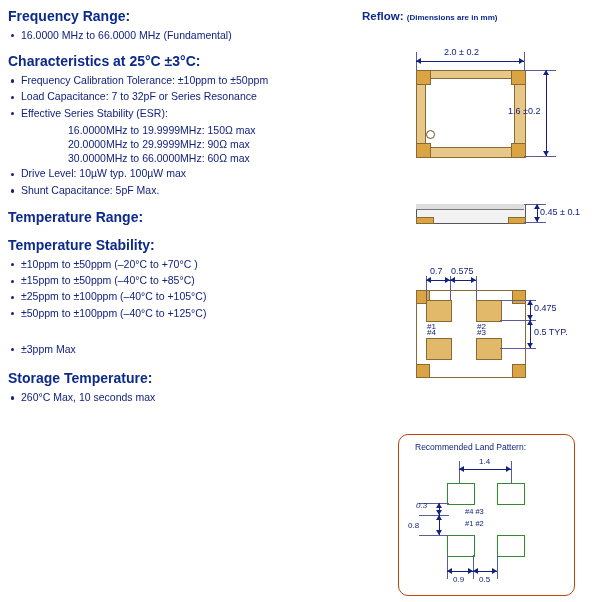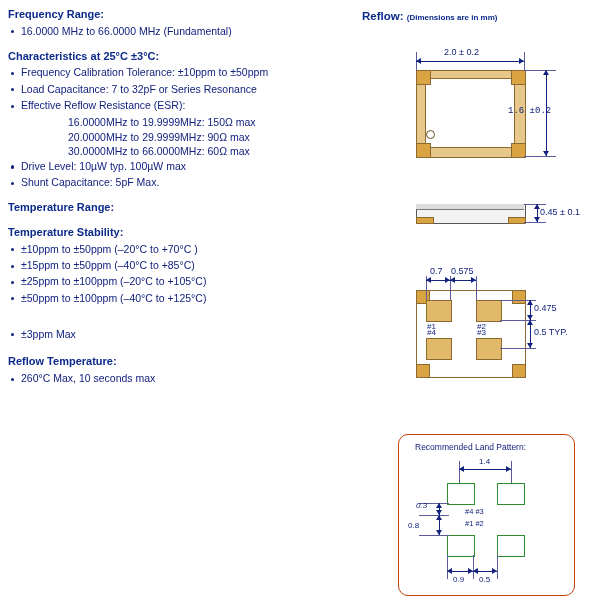--- a/index.html
+++ b/index.html
@@ -16,21 +16,21 @@
 
   
   .specs {
     position:absolute;
     left:8px; top:8px;
     width:330px;
   }
   .sec-title {
     color:#0b2a8a;
     font-weight:bold;
-    font-size:11px;
+    font-size:14px;
     margin:0 0 3px 0;
     line-height:1.25;
   }
   .group { margin-bottom:11px; }
   ul.bullets {
     list-style:none;
     margin:0; padding:0;
   }
   ul.bullets > li {
     position:relative;
@@ -215,21 +215,21 @@
       <ul class="bullets">
         <li>16.0000 MHz to 66.0000 MHz (Fundamental)</li>
       </ul>
     </div>
 
     <div class="group">
       <div class="sec-title">Characteristics at 25°C ±3°C:</div>
       <ul class="bullets">
         <li>Frequency Calibration Tolerance: ±10ppm to ±50ppm</li>
         <li>Load Capacitance: 7 to 32pF or Series Resonance</li>
-        <li>Effective Reflow Resistance (ESR):</li>
+        <li>Effective Series Stability (ESR):</li>
       </ul>
       <div class="esr-lines">
         <div>16.0000MHz to 19.9999MHz: 150Ω max</div>
         <div>20.0000MHz to 29.9999MHz: 90Ω max</div>
         <div>30.0000MHz to 66.0000MHz: 60Ω max</div>
       </div>
       <ul class="bullets">
         <li>Drive Level: 10µW typ. 100µW max</li>
         <li>Shunt Capacitance: 5pF Max.</li>
       </ul>
@@ -237,33 +237,33 @@
 
     <div class="group">
       <div class="sec-title">Temperature Range:</div>
     </div>
 
     <div class="group">
       <div class="sec-title">Temperature Stability:</div>
       <ul class="bullets">
         <li>±10ppm to ±50ppm (–20°C to +70°C )</li>
         <li>±15ppm to ±50ppm (–40°C to +85°C)</li>
-        <li>±25ppm to ±100ppm (–20°C to +105°C)</li>
+        <li>±25ppm to ±100ppm (–40°C to +105°C)</li>
         <li>±50ppm to ±100ppm (–40°C to +125°C)</li>
       </ul>
     </div>
 
     <div class="group" style="margin-top:22px;">
       <ul class="bullets">
         <li>±3ppm Max</li>
       </ul>
     </div>
 
     <div class="group" style="margin-top:14px;">
-      <div class="sec-title">Reflow Temperature:</div>
+      <div class="sec-title">Storage Temperature:</div>
       <ul class="bullets">
         <li>260°C Max, 10 seconds max</li>
       </ul>
     </div>
 
   </div>
 
   <div class="pkg-head">
     <span>Reflow:</span>
     <span class="dims">(Dimensions are in mm)</span>
@@ -283,21 +283,21 @@
     <div class="ln-h" style="left:20px; top:9px; width:108px;"></div>
     <div class="arrow-l" style="left:20px; top:6px;"></div>
     <div class="arrow-r" style="left:123px; top:6px;"></div>
     <div class="dim" style="left:48px; top:-5px;">2.0 ± 0.2</div>
 
     <div class="ln-h thin" style="left:128px; top:18px; width:32px;"></div>
     <div class="ln-h thin" style="left:128px; top:104px; width:32px;"></div>
     <div class="ln-v" style="left:150px; top:18px; height:86px;"></div>
     <div class="arrow-u" style="left:147px; top:18px;"></div>
     <div class="arrow-d" style="left:147px; top:99px;"></div>
-    <div class="dim" style="left:112px; top:54px;font-family:Liberation Mono, monospace;">1.6 ±0.2</div>
+    <div class="dim" style="left:112px; top:54px;">1.6 ±0.2</div>
   </div>
 
   <div class="drawing" id="sideview">
     <div class="sv-body"></div>
     <div class="sv-lid"></div>
     <div class="sv-foot" style="left:20px;"></div>
     <div class="sv-foot" style="left:112px;"></div>
 
     <div class="ln-h thin" style="left:128px; top:8px; width:22px;"></div>
     <div class="ln-h thin" style="left:128px; top:26px; width:22px;"></div>

